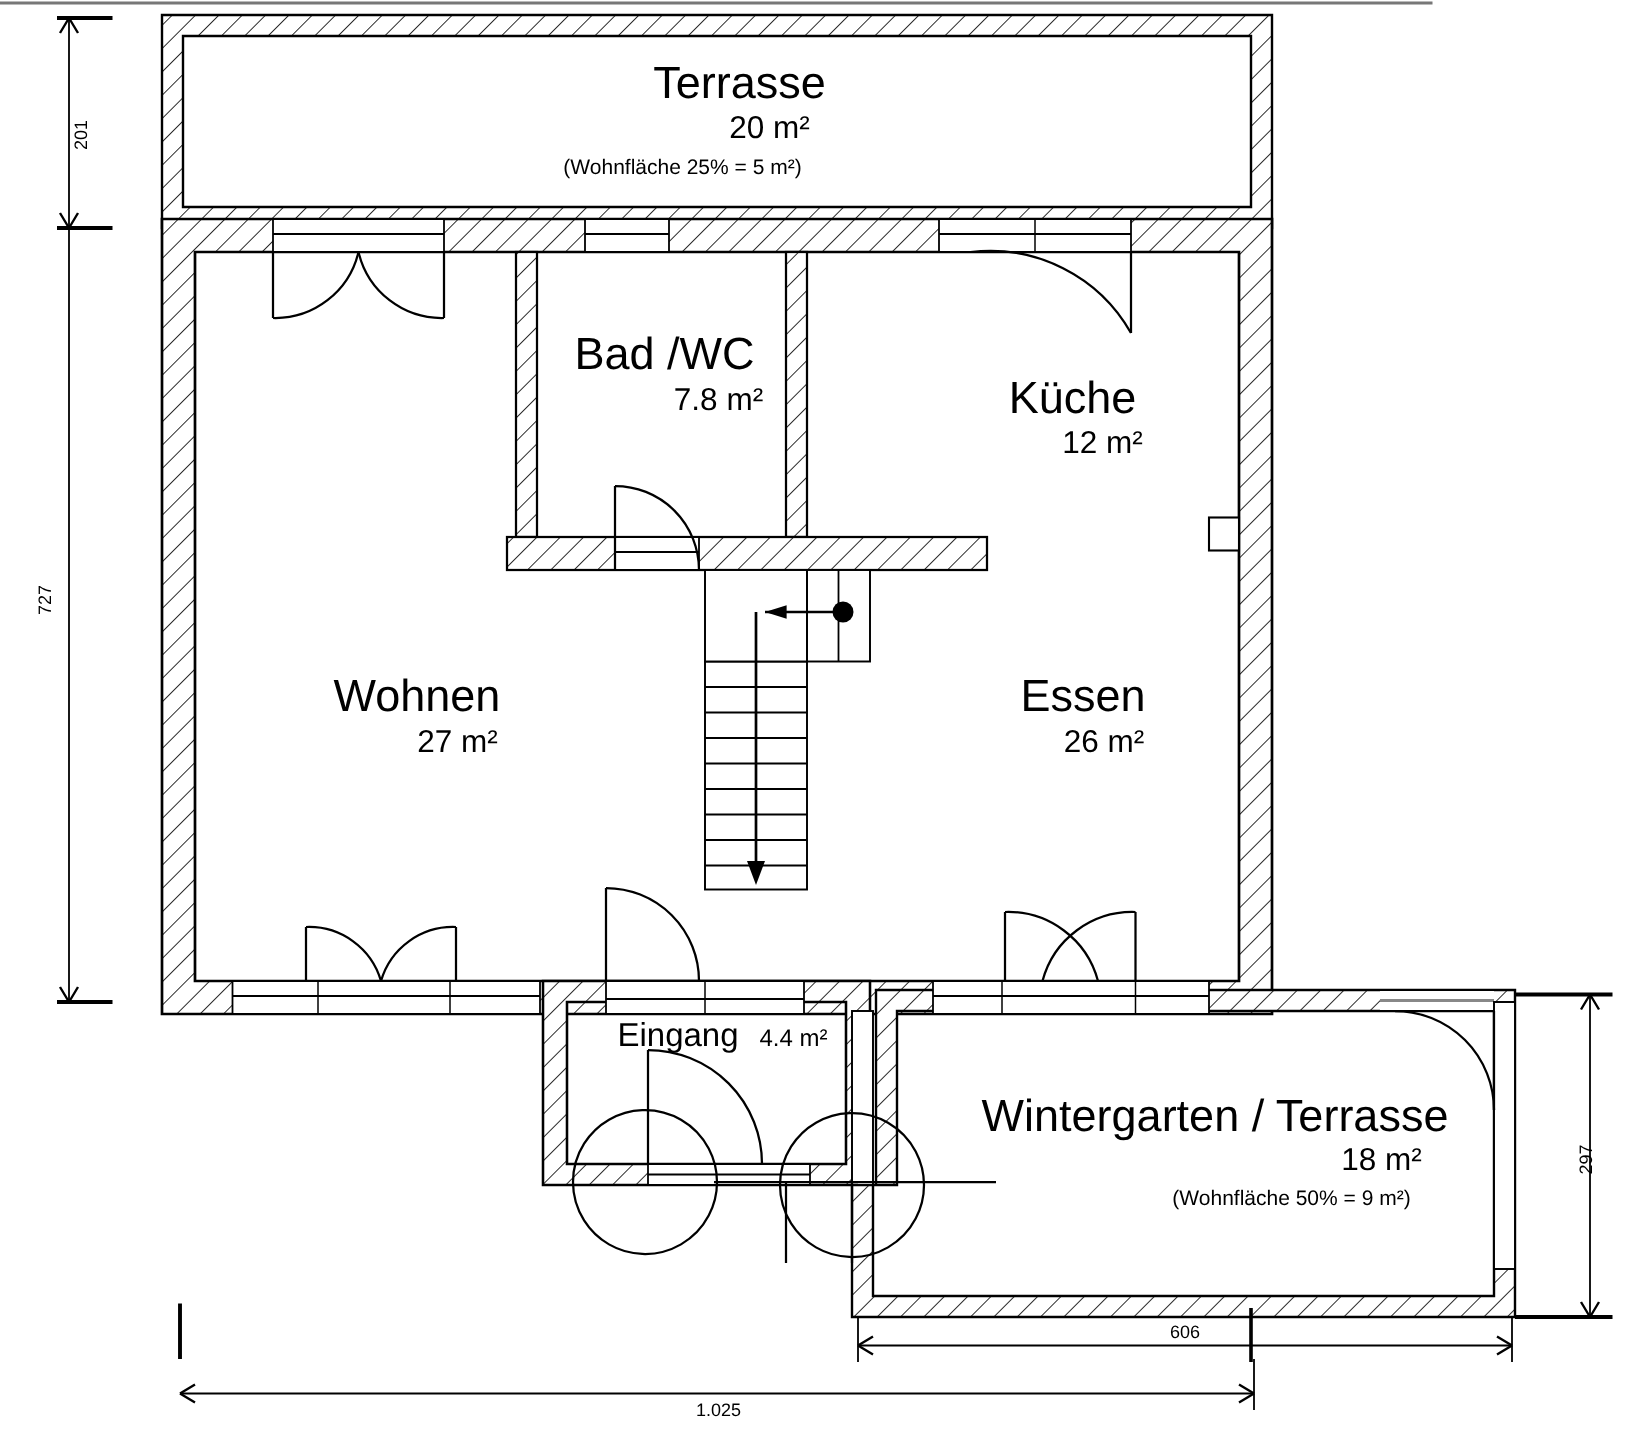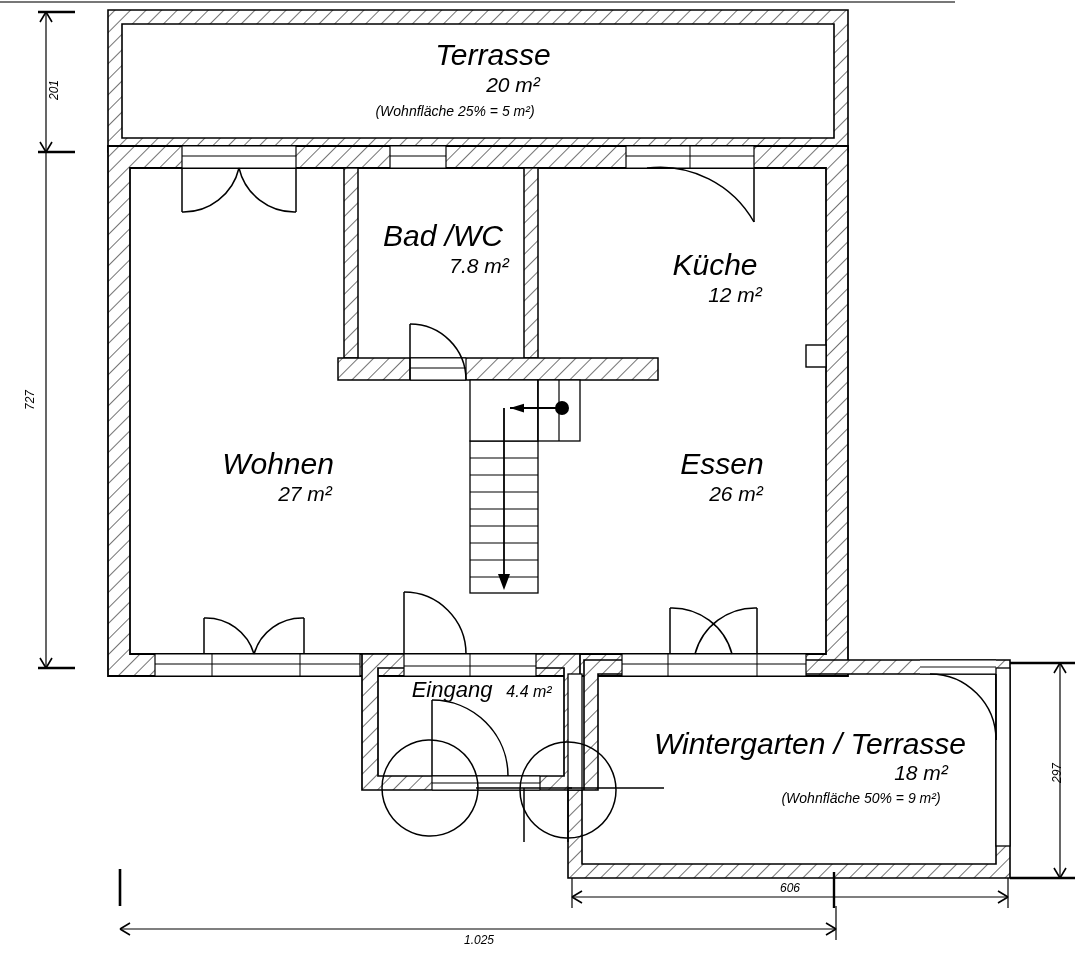--- a/index.html
+++ b/index.html
@@ -13,21 +13,20 @@
     font-family: "Liberation Sans", sans-serif;
     color: #000000;
     overflow: hidden;
     position: relative;
   }
   #plan-root {
     position: absolute;
     left: 0; top: 0;
     width: 1085px;
     height: 964px;
-    font-style: italic;
   }
   svg.floorplan {
     display: block;
     width: 1085px;
     height: 964px;
   }
   text {
     font-family: "Liberation Sans", sans-serif;
     fill: #000000;
   }

